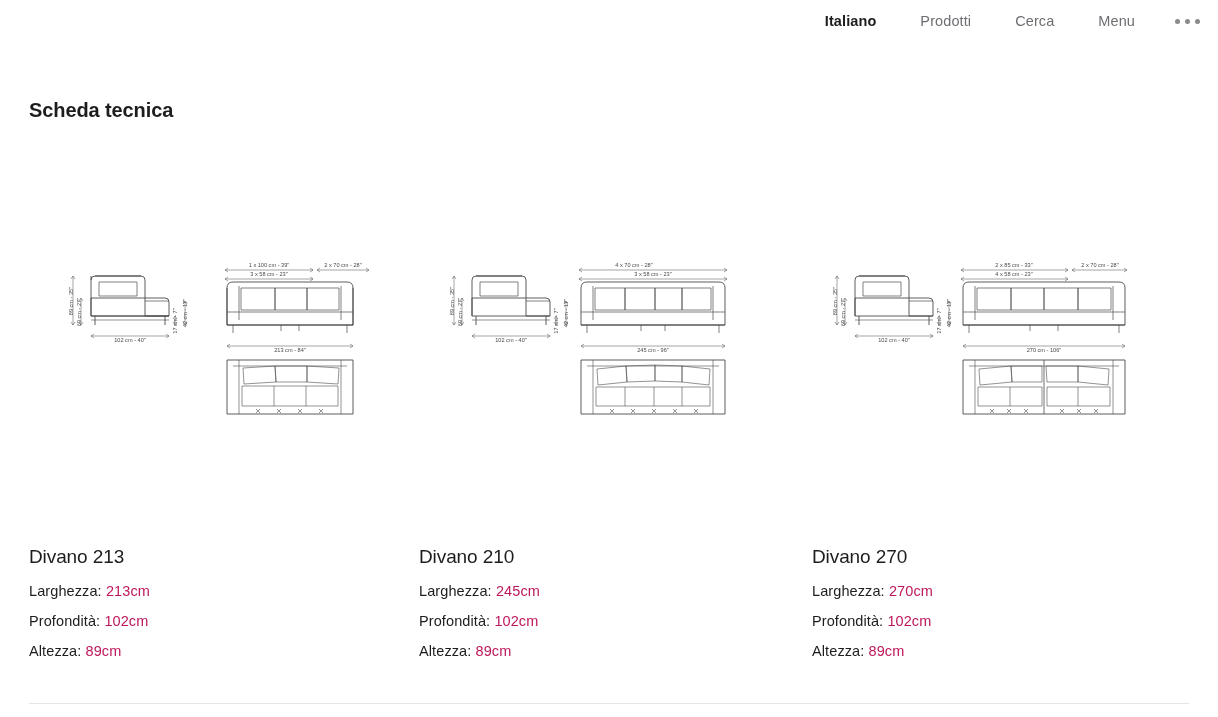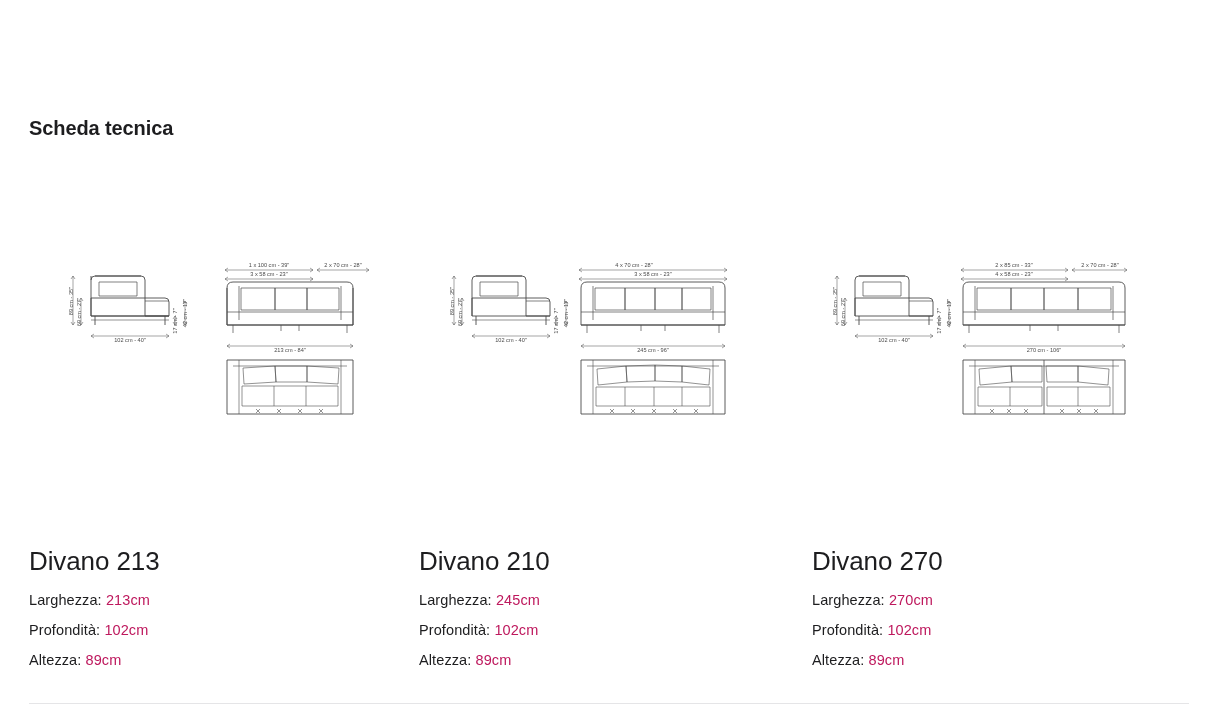--- a/index.html
+++ b/index.html
@@ -36,56 +36,66 @@
   .nav-dots i {
     display: block; width: 5px; height: 5px; border-radius: 50%;
     background: #8a8a8e;
   }
 
   
   .page-title {
     position: absolute; top: 99px; left: 29px;
     font-size: 20px; font-weight: 700; letter-spacing: -0.1px;
     color: #1d1d1f;
-    margin-top: 18px;
   }
 
   
   .columns {
     position: absolute; top: 170px; left: 0; right: 0;
     display: flex;
     padding: 0 29px;
   }
   .col { width: 393px; position: relative; }
 
   .figure { height: 330px; position: relative; }
   .figure svg { position: absolute; left: 0; top: 0; overflow: visible; }
 
   .caption-block { position: absolute; top: 546px; }
 
   .prod-name {
-    font-size: 26px; color: #1d1d1f; letter-spacing: -0.1px;
+    font-size: 19px; color: #1d1d1f; letter-spacing: -0.1px;
     margin-bottom: 15px;
   }
   .spec-row {
     font-size: 14.5px; color: #1d1d1f; margin-bottom: 14px;
     letter-spacing: 0.1px;
   }
   .spec-row .val { color: #be185d; }
 
   .footer-rule {
     position: absolute; left: 29px; right: 29px; bottom: 13px;
     height: 1px; background: #e5e5e7;
   }
 </style>
 </head>
 <body>
 
 <div class="page">
 
+  <div class="topnav">
+    <div class="nav-item active">Italiano</div>
+    <div class="nav-item">Prodotti</div>
+    <div class="nav-item">Cerca</div>
+    <div class="nav-item">Menu</div>
+    <div class="nav-dots">
+        <i></i>
+        <i></i>
+        <i></i>
+      </div>
+  </div>
 
   <div class="page-title">Scheda tecnica</div>
 
   <div class="columns">
 
     <div class="col">
       <div class="figure">
         <svg width="380" height="330" viewBox="0 0 380 330" fill="none" stroke="#4a4a4a" stroke-width="0.9" stroke-linejoin="round" font-family="Liberation Sans, sans-serif" font-size="6" fill-opacity="1">
 
           <g>

